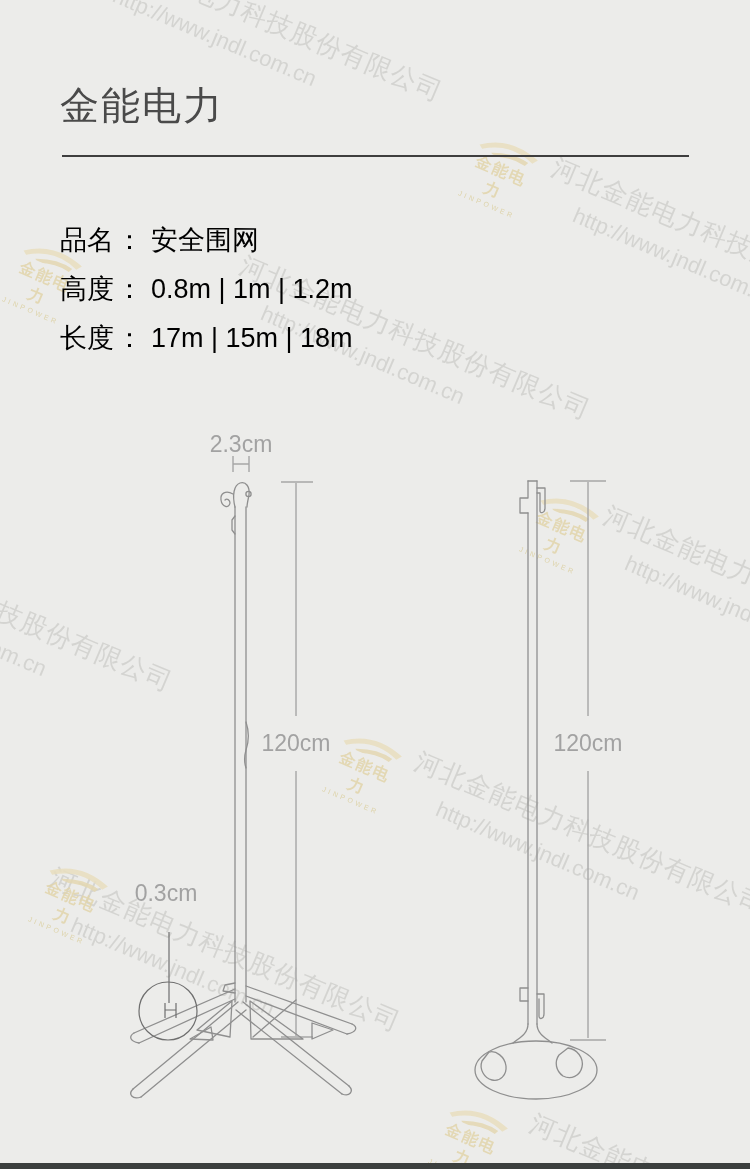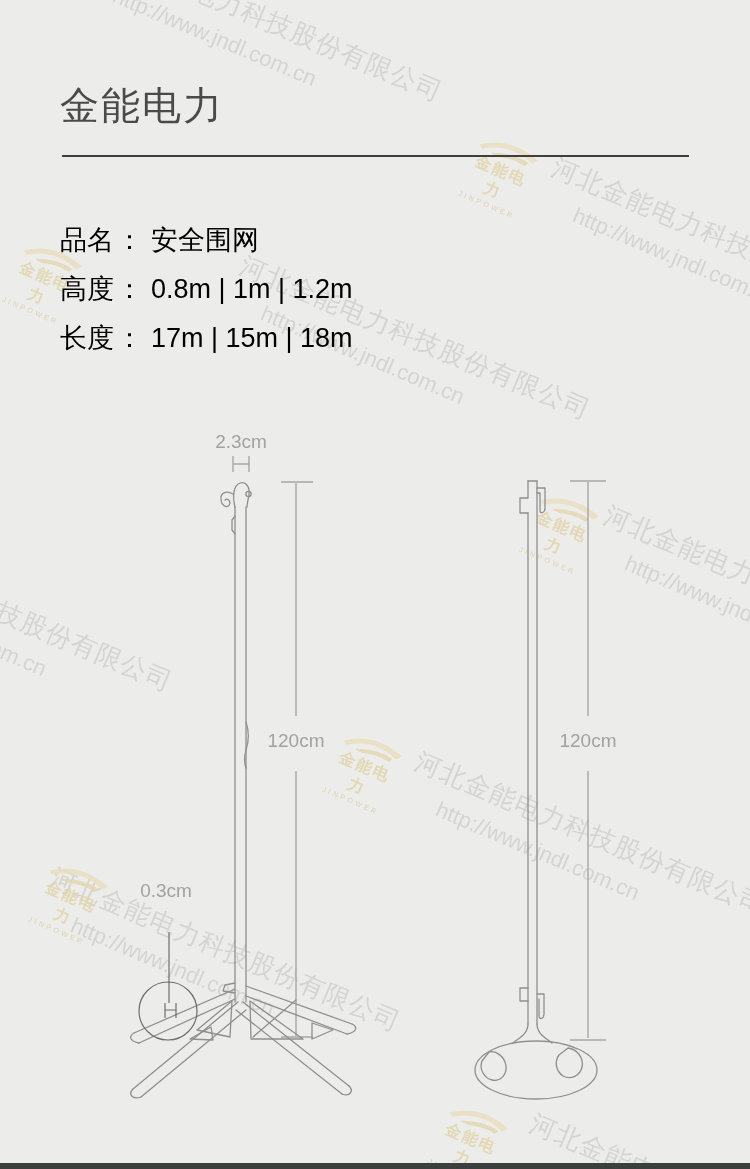--- a/index.html
+++ b/index.html
@@ -27,21 +27,21 @@
   .page-title{
     position:absolute; left:60px; top:84px;
     font-size:39px; line-height:44px; font-weight:500;
     letter-spacing:2px; color:#4a4a4a;
   }
   .title-rule{position:absolute; left:62px; top:155px; width:627px; height:2px; background:#3e3e3e;}
   .spec-list{position:absolute; left:60px; top:226px; font-size:27px; color:#000000; }
   .spec-row{height:28px; line-height:28px; margin-bottom:21px; white-space:nowrap;}
   .spec-colon{margin:0 8px 0 2px;}
   .dim-label{
-    position:absolute; font-size:19px; color:#a2a2a2; text-align:center; width:92px;
+    position:absolute; font-size:23px; color:#a2a2a2; text-align:center; width:92px;
   }
   .svg-layer{position:absolute; left:0; top:0;}
   .footer-bar{
     position:absolute; left:0; bottom:0; width:750px; height:6px; background:#3b3f3e; z-index:3;
   }
 </style>
 </head>
 <body>
 
 <div class="canvas">

